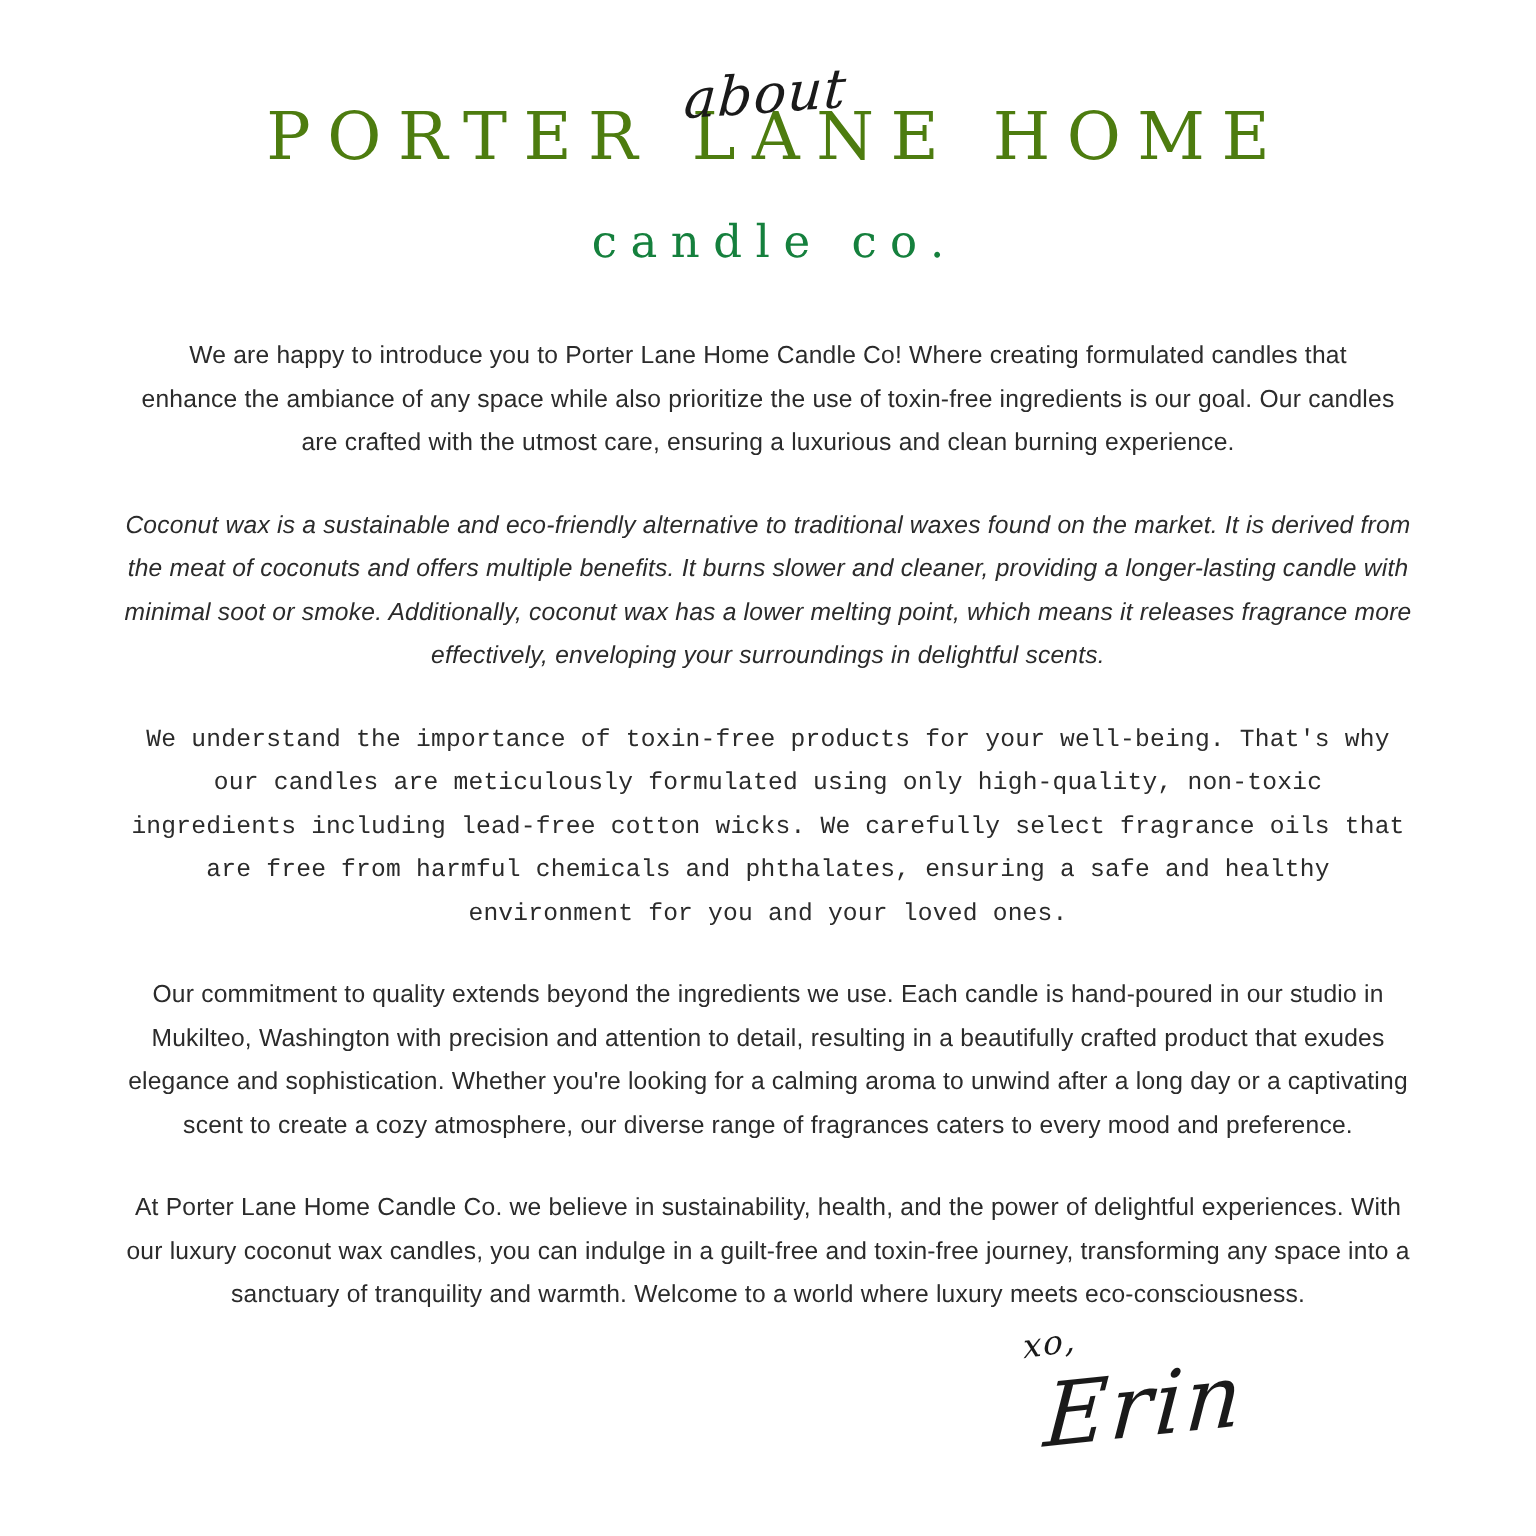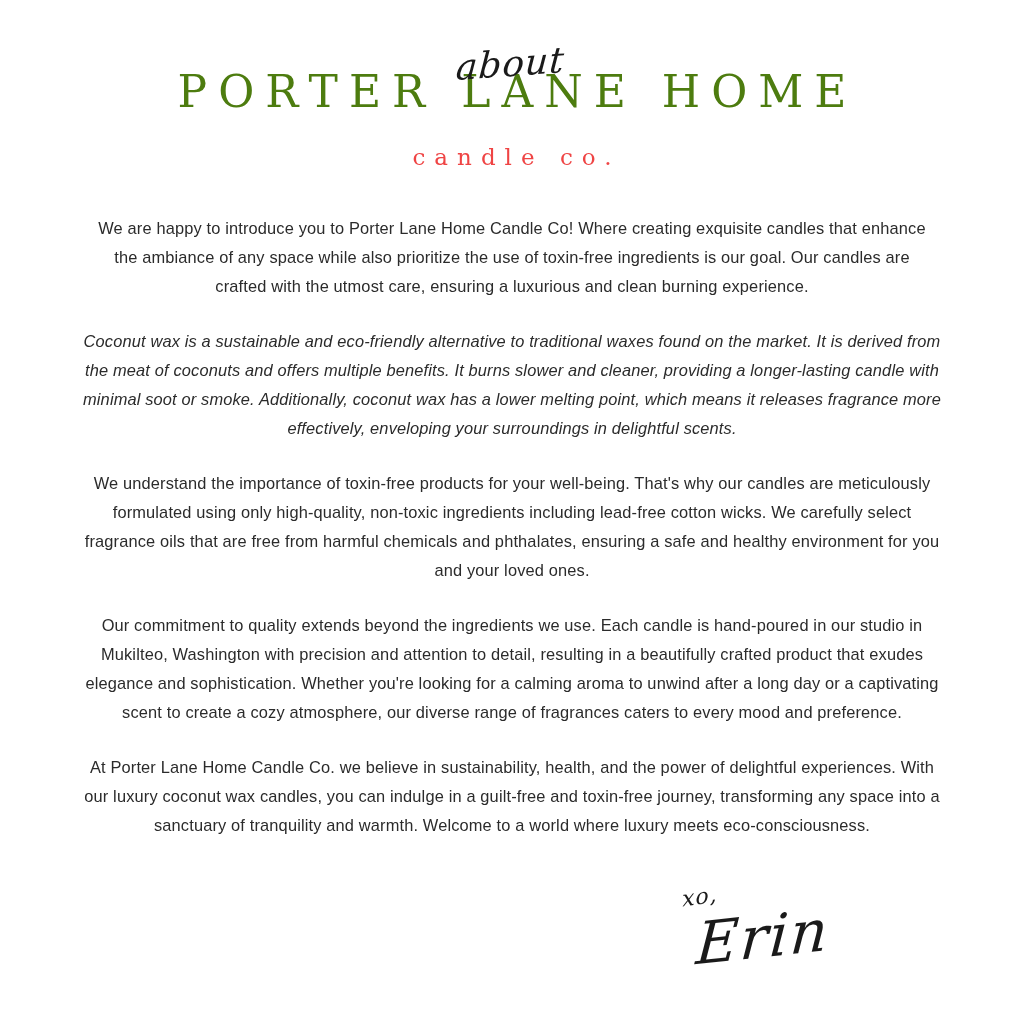--- a/index.html
+++ b/index.html
@@ -51,25 +51,25 @@
     font-weight: 400;
     letter-spacing: 11px;
     text-indent: 11px;
     color: #4d7c0f;
     line-height: 1.1;
     margin-top: 8px;
   }
 
   .brand-sub {
     font-family: "DejaVu Serif", serif;
-    font-size: 23px;
+    font-size: 30px;
     font-weight: 400;
     letter-spacing: 9px;
     text-indent: 9px;
-    color: #ef4444;
+    color: #15803d;
     margin-top: 28px;
   }
 
   
   .body-copy {
     margin: 44px auto 0 auto;
     width: 880px;
   }
 
   .para {
@@ -77,21 +77,21 @@
     font-size: 16.4px;
     line-height: 29px;
     text-align: center;
     color: #2b2b2b;
     margin: 0 0 26px 0;
     letter-spacing: 0.15px;
   }
 
   .para.p1 { width: 838px; margin-left: auto; margin-right: auto; }
   .para.p2 { width: 866px; margin-left: auto; margin-right: auto; font-style: italic; }
-  .para.p3 { width: 856px; margin-left: auto; margin-right: auto; }
+  .para.p3 { width: 856px; margin-left: auto; margin-right: auto; font-family: Liberation Mono, monospace; }
   .para.p4 { width: 876px; margin-left: auto; margin-right: auto; margin-top: 22px; }
   .para.p5 { width: 868px; margin-left: auto; margin-right: auto; margin-top: 24px; }
 
   
   .signature {
     position: absolute;
     right: 120px;
     bottom: 30px;
     text-align: left;
     width: 230px;
@@ -130,21 +130,21 @@
 
 <div class="page">
 
   <div class="header">
     <div class="script-about">about</div>
     <div class="brand-name">PORTER LANE HOME</div>
     <div class="brand-sub">candle co.</div>
   </div>
 
   <div class="body-copy">
-    <p class="para p1">We are happy to introduce you to Porter Lane Home Candle Co!  Where creating exquisite candles that enhance the ambiance of any space while also prioritize the use of toxin-free ingredients is our goal.  Our candles are crafted with the utmost care, ensuring a luxurious and clean burning experience.</p>
+    <p class="para p1">We are happy to introduce you to Porter Lane Home Candle Co!  Where creating formulated candles that enhance the ambiance of any space while also prioritize the use of toxin-free ingredients is our goal.  Our candles are crafted with the utmost care, ensuring a luxurious and clean burning experience.</p>
     <p class="para p2">Coconut wax is a sustainable and eco-friendly alternative to traditional waxes found on the market. It is derived from the meat of coconuts and offers multiple benefits. It burns slower and cleaner, providing a longer-lasting candle with minimal soot or smoke. Additionally, coconut wax has a lower melting point, which means it releases fragrance more effectively, enveloping your surroundings in delightful scents.</p>
     <p class="para p3">We understand the importance of toxin-free products for your well-being. That's why our candles are meticulously formulated using only high-quality, non-toxic ingredients including lead-free cotton wicks. We carefully select fragrance oils that are free from harmful chemicals and phthalates, ensuring a safe and healthy environment for you and your loved ones.</p>
     <p class="para p4">Our commitment to quality extends beyond the ingredients we use. Each candle is hand-poured in our studio in Mukilteo, Washington with precision and attention to detail, resulting in a beautifully crafted product that exudes elegance and sophistication. Whether you're looking for a calming aroma to unwind after a long day or a captivating scent to create a cozy atmosphere, our diverse range of fragrances caters to every mood and preference.</p>
     <p class="para p5">At Porter Lane Home Candle Co. we believe in sustainability, health, and the power of delightful experiences. With our luxury coconut wax candles, you can indulge in a guilt-free and toxin-free journey, transforming any space into a sanctuary of tranquility and warmth.  Welcome to a world where luxury meets eco-consciousness.</p>
   </div>
 
   <div class="signature">
     <span class="sig-xo">xo,</span>
     <span class="sig-name">Erin</span>
   </div>

